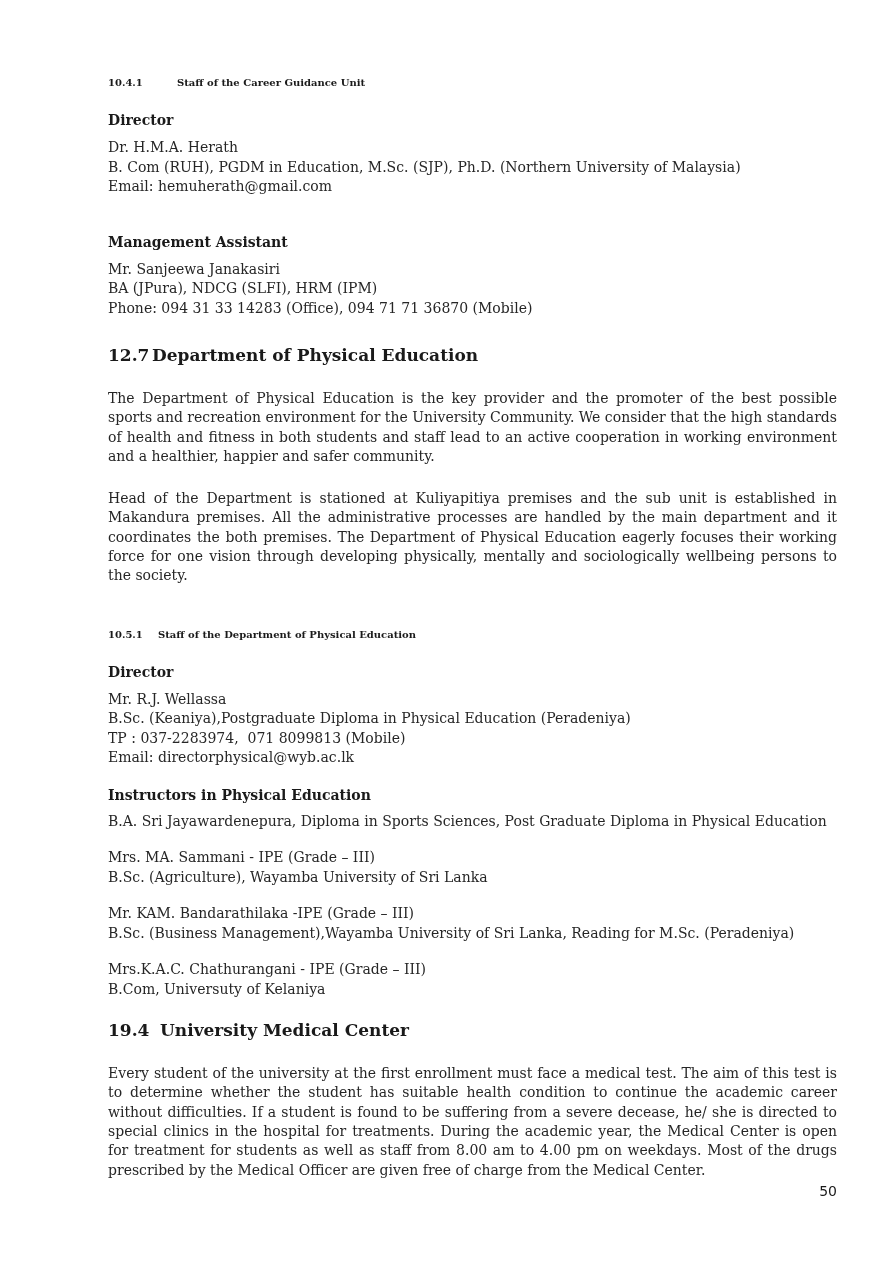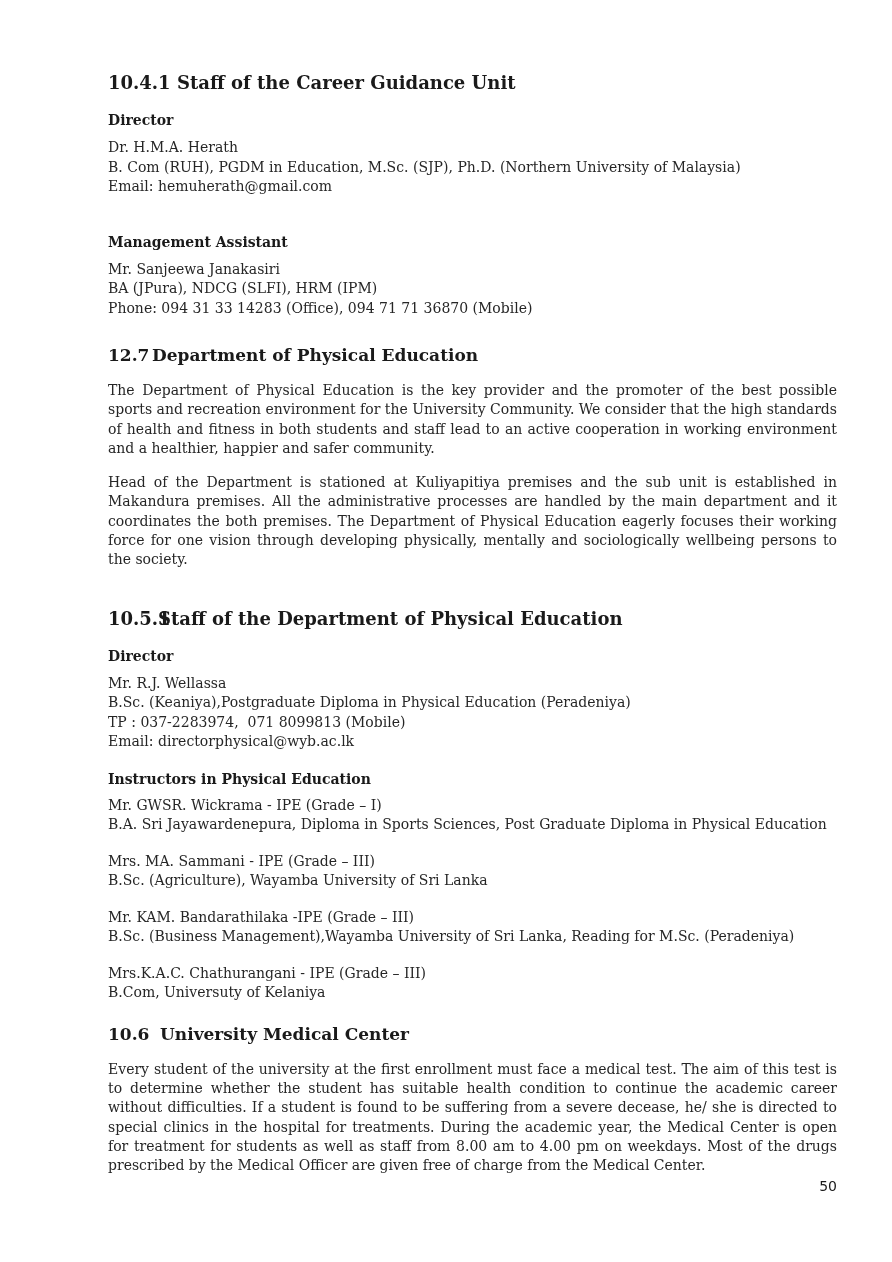--- a/index.html
+++ b/index.html
@@ -10,21 +10,21 @@
     height: 1262px;
     margin: 0 auto;
     background: #ffffff;
     overflow: hidden;
     font-family: "DejaVu Serif", "Liberation Serif", serif;
     color: #262626;
     font-size: 14px;
     padding: 74px 55px 0 108px;
   }
   .h-sub {
-    font-size: 18px;
+    font-size: 10px;
     font-weight: bold;
     color: #1a1a1a;
     line-height: 18px;
   }
   .h-main {
     font-size: 17px;
     font-weight: bold;
     color: #1a1a1a;
     line-height: 21px;
   }
@@ -41,21 +41,21 @@
     margin-top: 20px;
   }
   .contact { margin-top: 9px; }
   .contact p {
     line-height: 19.5px;
     white-space: pre-wrap;
   }
   .para {
     text-align: justify;
     line-height: 19.3px;
-    margin-top: 15px;
+    margin-top: 23px;
   }
   .mt-ma { margin-top: 37px; }
   .mt-h105 { margin-top: 27px; }
   .mt-h1051 { margin-top: 40px; }
   .mt-instr-head { margin-top: 19px; }
   .instructor { margin-top: 17px; }
   .instructor.first { margin-top: 8px; }
   .instructor p { line-height: 19.5px; }
   .mt-h106 { margin-top: 21px; }
   .page-number {
@@ -104,36 +104,35 @@
   <div class="contact">
     <p>Mr. R.J. Wellassa</p>
     <p>B.Sc. (Keaniya),Postgraduate Diploma in Physical Education (Peradeniya)</p>
     <p>TP : 037-2283974,  071 8099813 (Mobile)</p>
     <p>Email: directorphysical@wyb.ac.lk</p>
   </div>
 
   <div class="role mt-instr-head">Instructors in Physical Education</div>
 
   <div class="instructor first">
-    <p>Mr. GWSR. Wickrama - IPE (Grade – I)</p>
     <p>B.A. Sri Jayawardenepura, Diploma in Sports Sciences, Post Graduate Diploma in Physical Education</p>
   </div>
   <div class="instructor">
     <p>Mrs. MA. Sammani - IPE (Grade – III)</p>
     <p>B.Sc. (Agriculture), Wayamba University of Sri Lanka</p>
   </div>
   <div class="instructor">
     <p>Mr. KAM. Bandarathilaka -IPE (Grade – III)</p>
     <p>B.Sc. (Business Management),Wayamba University of Sri Lanka, Reading for M.Sc. (Peradeniya)</p>
   </div>
   <div class="instructor">
     <p>Mrs.K.A.C. Chathurangani - IPE (Grade – III)</p>
     <p>B.Com, Universuty of Kelaniya</p>
   </div>
 
   <div class="h-main mt-h106">
-    <span class="h-num hnum-w52">10.6</span><span>University Medical Center</span>
+    <span class="h-num hnum-w52">19.4</span><span>University Medical Center</span>
   </div>
   <p class="para">Every student of the university at the first enrollment must face a medical test. The aim of this test is to determine whether the student has suitable health condition to continue the academic career without difficulties. If a student is found to be suffering from a severe decease, he/ she is directed to special clinics in the hospital for treatments. During the academic year, the Medical Center is open for treatment for students as well as staff from 8.00 am to 4.00 pm on weekdays. Most of the drugs prescribed by the Medical Officer are given free of charge from the Medical Center.</p>
 
   <div class="page-number">50</div>
 
 </div>
 
 </body></html>

